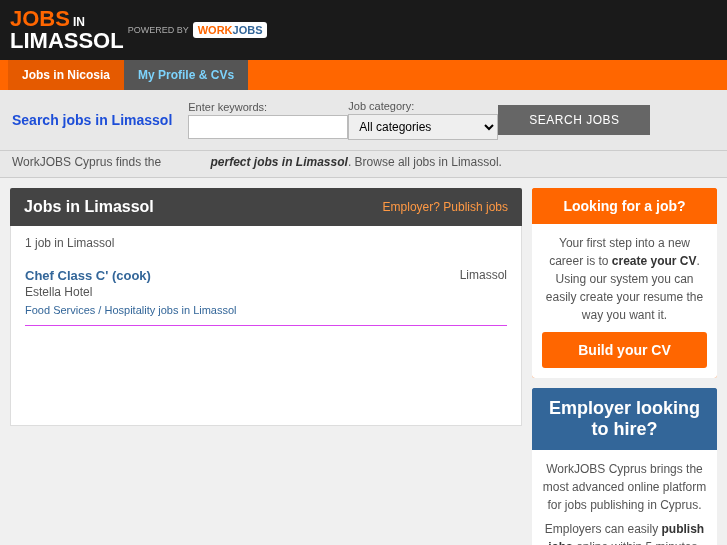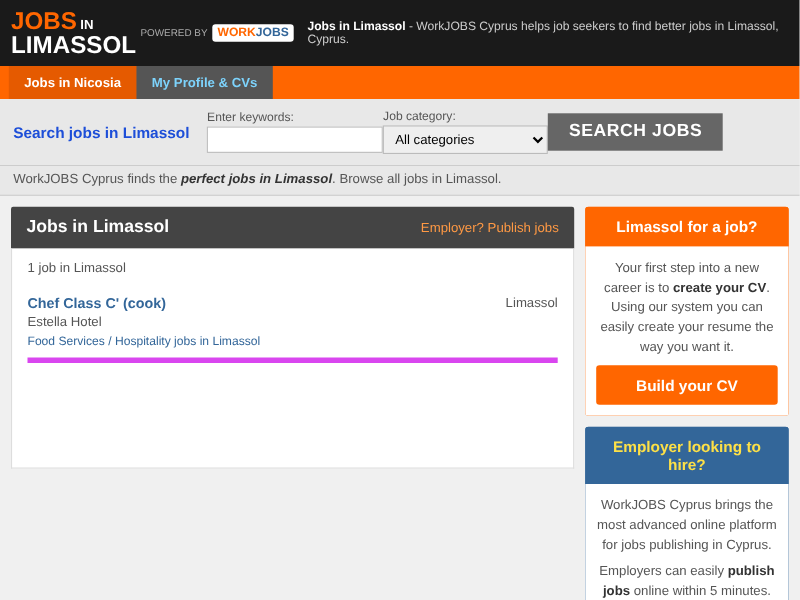--- a/index.html
+++ b/index.html
@@ -28,37 +28,37 @@
     .nav-tab-secondary { background: #555; color: #7dd3fc; }
 
     
     #search-area { background: #e8e8e8; padding: 10px 12px; display: flex; align-items: center; gap: 16px; border-bottom: 1px solid #ccc; }
     .search-title { font-size: 14px; font-weight: bold; color: #1d4ed8; min-width: 140px; }
     .search-fields { display: flex; align-items: center; flex: 1; }
     .field-group { display: flex; flex-direction: column; gap: 2px; }
     .field-label { font-size: 11px; color: #555; }
     .keyword-input { padding: 4px 6px; border: 1px solid #bbb; font-size: 12px; width: 160px; }
     .category-select { padding: 4px 6px; border: 1px solid #bbb; font-size: 12px; width: 150px; }
-    .search-btn { background: #666; color: #fff; border: none; padding: 8px 19px; font-size: 16px; font-weight: bold; cursor: pointer; letter-spacing: 0.5px; }
+    .search-btn { background: #666; color: #fff; border: none; padding: 8px 31px; font-size: 12px; font-weight: normal; cursor: pointer; letter-spacing: 0.5px; }
 
     
     #sub-text { background: #e8e8e8; padding: 4px 12px 8px; font-size: 12px; color: #555; border-bottom: 1px solid #ccc; }
-    #sub-text strong { font-style: italic; color: #333; }
+    #sub-text strong { font-style: italic; color: #333; margin-left: 46px; }
 
     
     #main { display: flex; gap: 10px; padding: 10px; }
 
     
     #jobs-section { flex: 1; }
     .jobs-header { background: #444; color: #fff; padding: 10px 14px; display: flex; justify-content: space-between; align-items: center; border-radius: 2px 2px 0 0; }
     .jobs-header-title { font-size: 16px; font-weight: bold; }
     .employer-link { color: #ff9944; font-size: 12px; text-decoration: none; cursor: pointer; }
     .jobs-body { background: #fff; border: 1px solid #ddd; border-top: none; padding: 10px 14px; min-height: 200px; }
     .jobs-count { font-size: 12px; color: #555; margin-bottom: 10px; }
-    .job-item { padding: 8px 0; border-bottom: 5px solid #d946ef; }
+    .job-item { padding: 8px 0; border-bottom: 1px solid #d946ef; }
     .job-title-link { color: #336699; font-size: 13px; font-weight: bold; text-decoration: none; cursor: pointer; }
     .job-row { display: flex; justify-content: space-between; align-items: flex-start; }
     .job-info { flex: 1; }
     .job-company { font-size: 12px; color: #555; margin-top: 2px; }
     .job-category { margin-top: 3px; }
     .job-category a { font-size: 11px; color: #336699; text-decoration: none; }
     .job-location { font-size: 12px; color: #555; }
 
     
     #sidebar { width: 185px; display: flex; flex-direction: column; gap: 10px; }
@@ -66,21 +66,21 @@
     .sidebar-card { border-radius: 3px; overflow: hidden; }
 
     .card-orange { background: #ff6600; }
     .card-orange .card-header { background: #ff6600; color: #fff; text-align: center; font-size: 14px; font-weight: bold; padding: 10px; }
     .card-orange .card-body { background: #fff; padding: 10px; font-size: 12px; color: #555; line-height: 1.5; text-align: center; }
     .card-orange .card-body strong { color: #333; }
 
     .build-cv-btn { background: #ff6600; color: #fff; border: none; padding: 10px 0; width: 100%; font-size: 14px; font-weight: bold; cursor: pointer; border-radius: 3px; margin-top: 8px; }
 
     .card-blue { background: #336699; }
-    .card-blue .card-header { background: #336699; color: #fde047; text-align: center; font-size: 14px; font-weight: bold; padding: 10px; }
+    .card-blue .card-header { background: #336699; color: #ffffff; text-align: center; font-size: 18px; font-weight: bold; padding: 10px; }
     .card-blue .card-body { background: #fff; padding: 10px; font-size: 12px; color: #555; line-height: 1.5; text-align: center; }
     .card-blue .card-body strong { color: #333; }
   </style>
 </head>
 <body>
 
 <div id="header">
   <div id="logo-area">
     <div class="logo-text-block">
       <div class="logo-line1">
@@ -89,23 +89,20 @@
       </div>
       <span class="logo-city">LIMASSOL</span>
     </div>
     <div class="powered-by">
       <span class="powered-label">POWERED BY</span>
       <div class="workjobs-badge">
         <span class="badge-work">WORK</span>
         <span class="badge-jobs">JOBS</span>
       </div>
     </div>
-  </div>
-  <div class="header-desc">
-    <strong>Jobs in Limassol</strong><span> - WorkJOBS Cyprus helps job seekers to find better jobs in Limassol, Cyprus.</span>
   </div>
 </div>
 
 <div id="nav-tabs">
   <button class="nav-tab active">Jobs in Nicosia</button>
   <button class="nav-tab nav-tab-secondary">My Profile &amp; CVs</button>
 </div>
 
 <div id="search-area">
   <div class="search-title">Search jobs in Limassol</div>
@@ -146,21 +143,21 @@
           </div>
           <div class="job-location">Limassol</div>
         </div>
       </div>
     </div>
   </div>
 
   <div id="sidebar">
 
     <div class="sidebar-card card-orange">
-      <div class="card-header">Limassol for a job?</div>
+      <div class="card-header">Looking for a job?</div>
       <div class="card-body">
         <span>Your first step into a new career is to </span><strong>create your CV</strong><span>. Using our system you can easily create your resume the way you want it.</span>
         <button class="build-cv-btn">Build your CV</button>
       </div>
     </div>
 
     <div class="sidebar-card card-blue">
       <div class="card-header">Employer looking to hire?</div>
       <div class="card-body">
         <div style="margin-bottom:6px;">WorkJOBS Cyprus brings the most advanced online platform for jobs publishing in Cyprus.</div>

